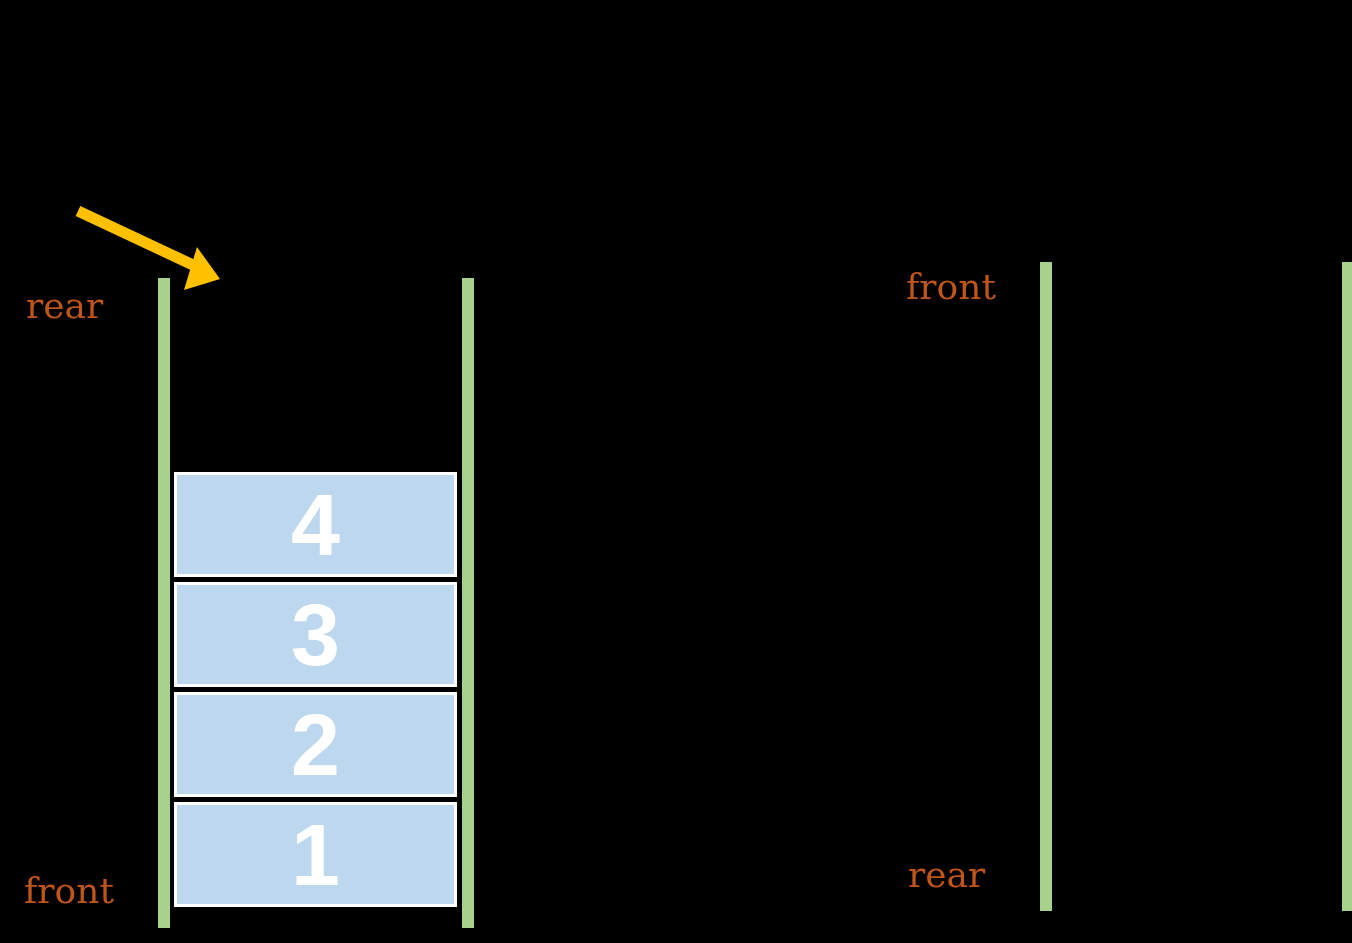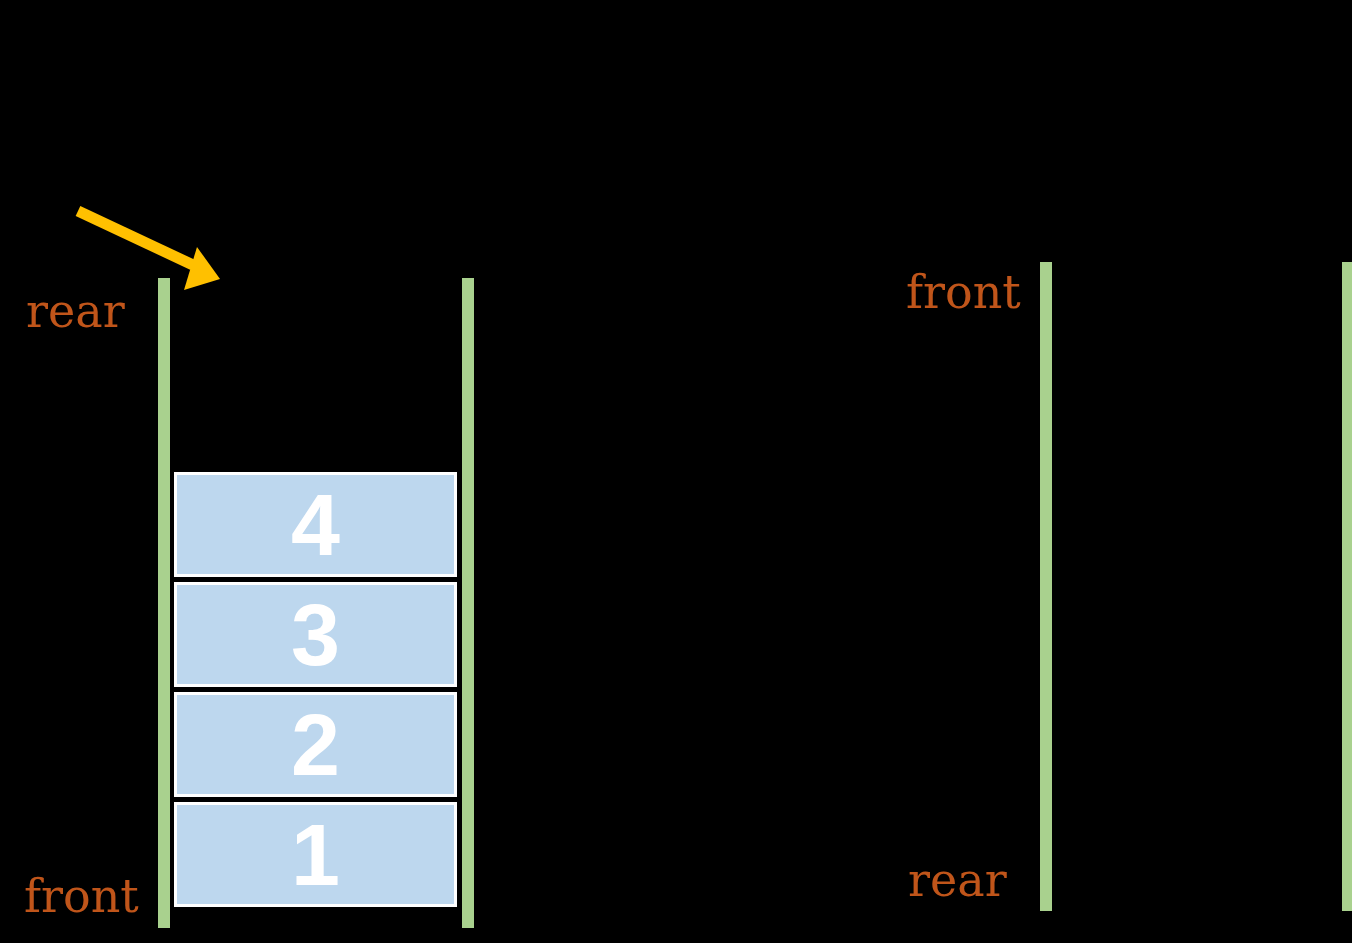--- a/index.html
+++ b/index.html
@@ -47,21 +47,21 @@
     color: #FFFFFF;
     font-weight: bold;
     font-size: 88px;
     line-height: 1;
     font-family: "Liberation Sans", sans-serif;
   }
   .pointer-label {
     position: absolute;
     color: #C0551A;
     font-family: "DejaVu Serif", "Liberation Serif", serif;
-    font-size: 46px;
+    font-size: 36px;
     line-height: 1;
     white-space: nowrap;
   }
   .lbl-s1-rear  { left: 26px;  top: 288px; }
   .lbl-s1-front { left: 24px;  top: 873px; }
   .lbl-s2-front { left: 906px; top: 269px; }
   .lbl-s2-rear  { left: 908px; top: 857px; }
 
   .arrow-wrap {
     position: absolute;

